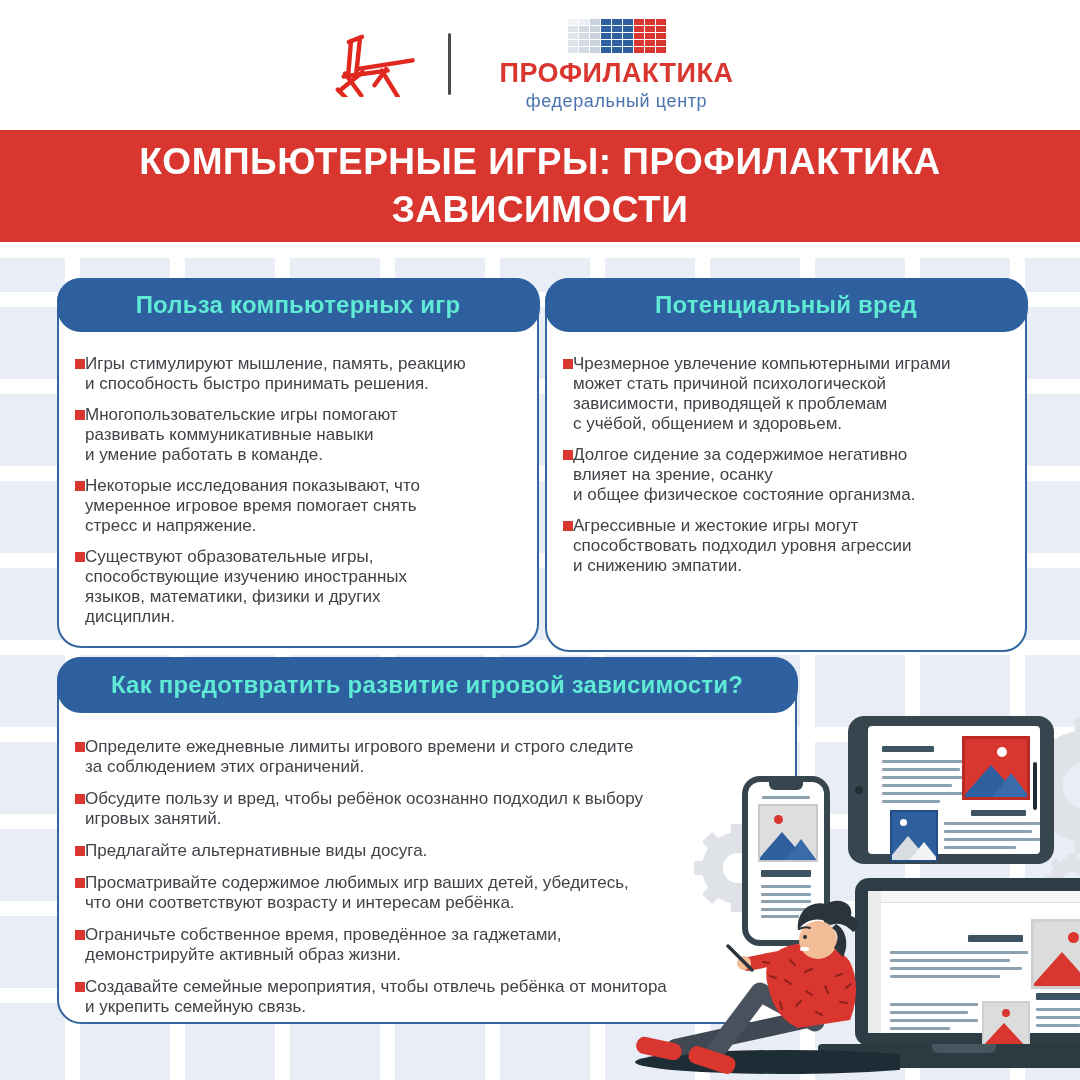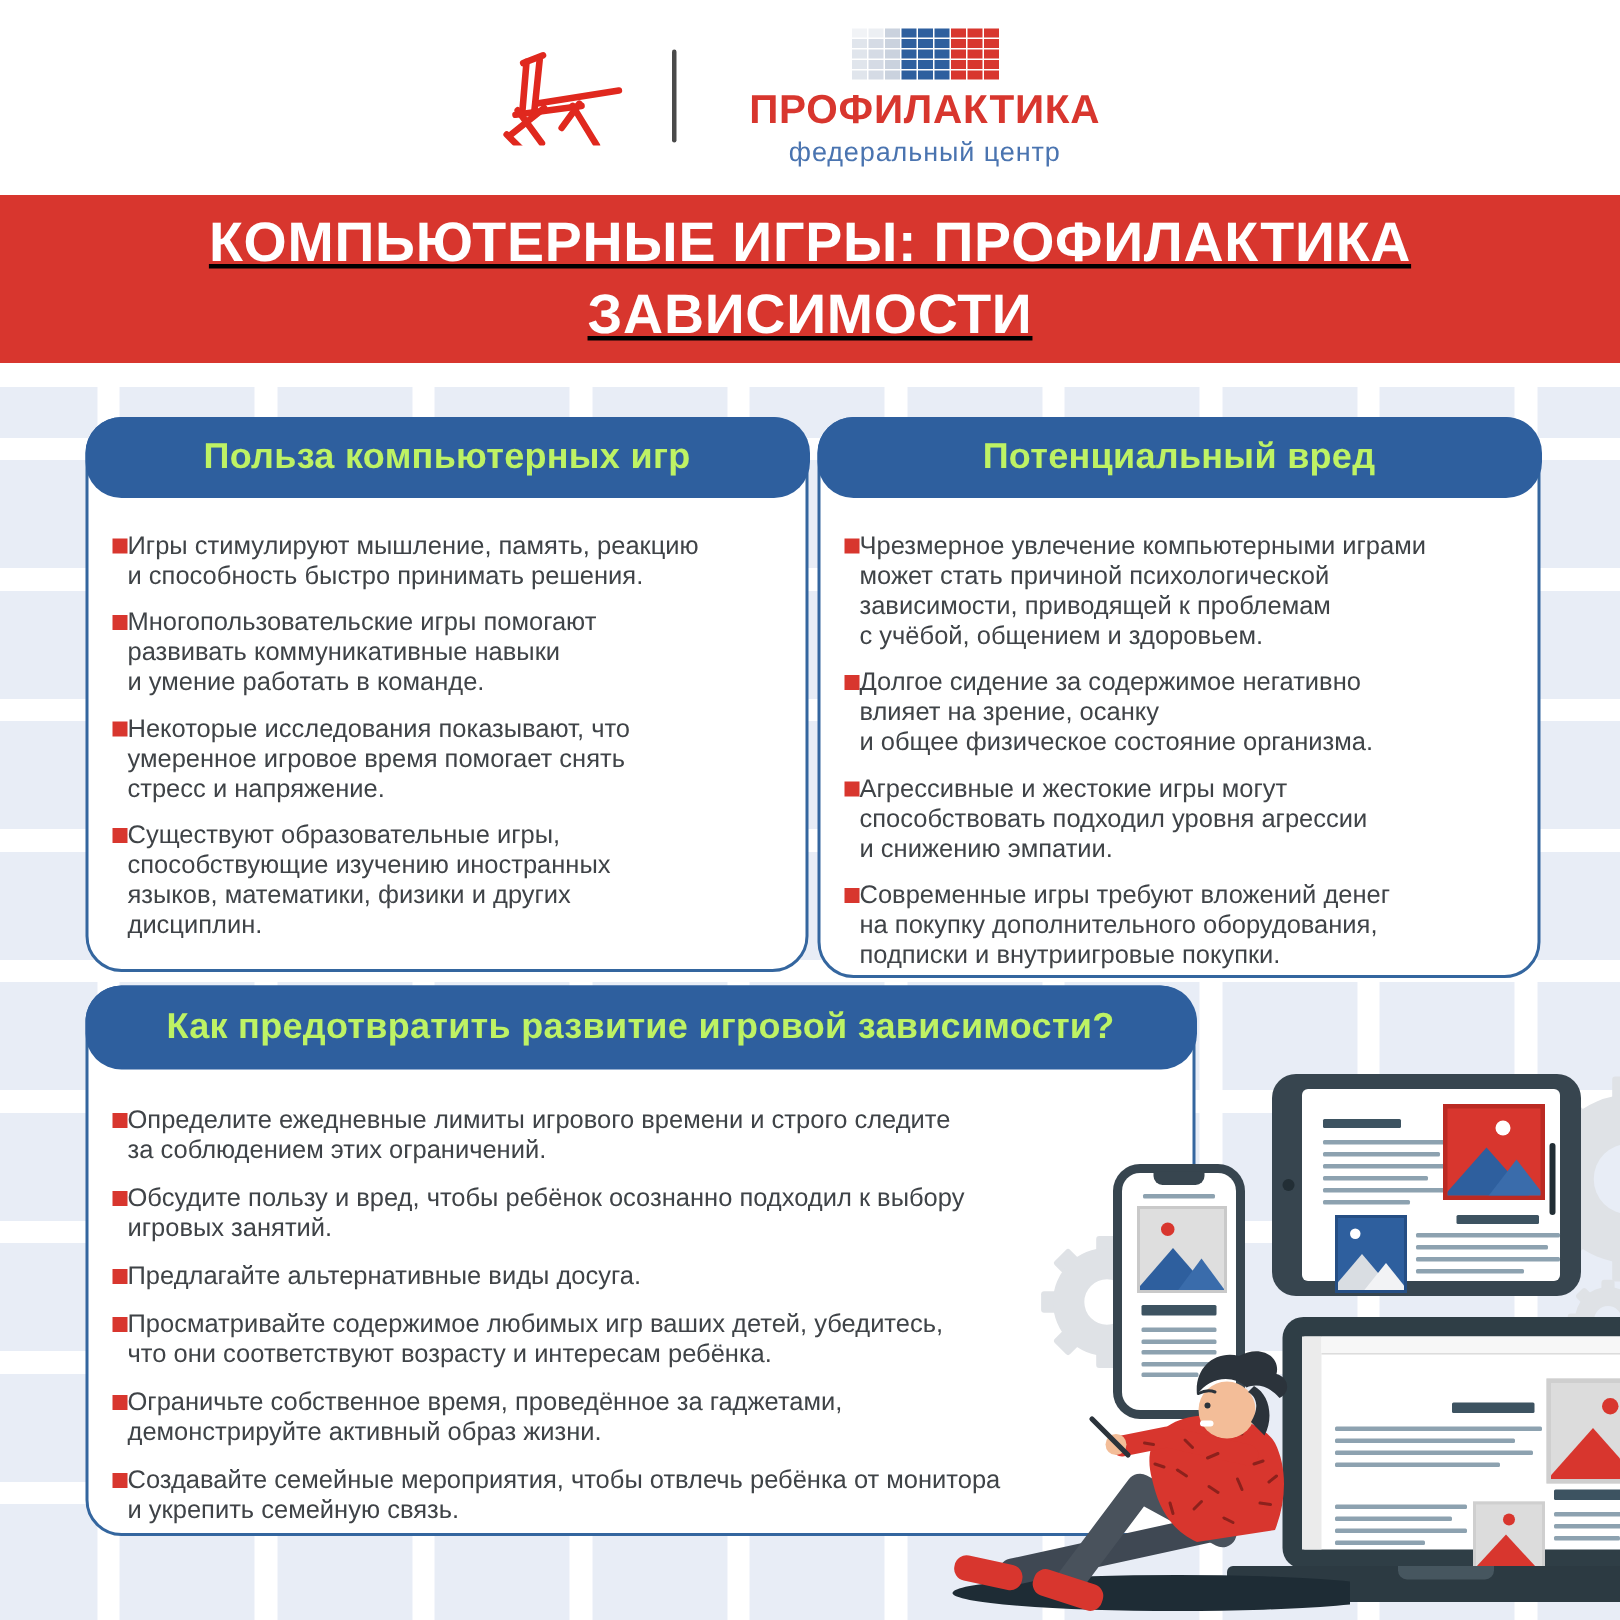--- a/index.html
+++ b/index.html
@@ -23,30 +23,30 @@
   .chair-logo{width:90px;height:66px;}
   .logo-divider{width:3px;height:62px;background:#4a4a4a;border-radius:2px;}
   .brand-block{width:272px;text-align:center;}
   .pixel-grid{display:grid;grid-template-columns:repeat(9,10px);grid-auto-rows:6px;
     gap:1px;justify-content:center;margin:0 auto 7px auto;}
   .pixel-grid span{display:block;}
   .brand-name{font-size:27px;font-weight:bold;letter-spacing:.5px;color:var(--red);line-height:1;}
   .brand-tagline{font-size:18px;letter-spacing:.6px;color:var(--tagline-blue);margin-top:5px;line-height:1;}
   
   .banner{position:absolute;top:130px;left:0;right:0;height:112px;background:var(--red);
-    display:flex;flex-direction:column;align-items:center;justify-content:center;z-index:2;text-decoration:underline;}
+    display:flex;flex-direction:column;align-items:center;justify-content:center;z-index:2;}
   .banner h1{margin:0;color:#fff;font-size:37px;line-height:1.3;font-weight:bold;
     text-align:center;letter-spacing:.5px;}
   .banner h1 span{display:block;}
   
   .card{position:absolute;background:#fff;border:2.5px solid var(--border-blue);
     border-radius:24px;z-index:1;}
   .card-header{position:absolute;top:-2.5px;left:-2.5px;right:-2.5px;height:54px;
     background:var(--blue);border-radius:24px;display:flex;align-items:center;justify-content:center;}
-  .card-header span{color:#bef264;font-weight:bold;font-size:24px;letter-spacing:.2px;}
+  .card-header span{color:#5eead4;font-weight:bold;font-size:24px;letter-spacing:.2px;}
   .card ul{list-style:none;margin:0;}
   .card li{display:flex;align-items:flex-start;}
   .bullet-marker{flex:0 0 auto;width:10px;height:10px;background:var(--red);margin-top:5px;}
   .bullet-text{white-space:pre-line;font-size:17px;line-height:20px;color:var(--txt);}
   #card-benefits{left:57px;top:278px;width:478px;height:366px;}
   #card-harm{left:545px;top:278px;width:478px;height:370px;}
   #card-prevent{left:57px;top:657px;width:736px;height:363px;}
   #card-prevent .card-header{height:56px;}
   #card-benefits ul,#card-harm ul{padding:74px 16px 0 16px;}
   #card-benefits li,#card-harm li{margin-bottom:11px;}
@@ -233,26 +233,20 @@
           <span class="bullet-marker"></span>
           <span class="bullet-text">Долгое сидение за содержимое негативно
 влияет на зрение, осанку
 и общее физическое состояние организма.</span>
         </li>
       <li>
           <span class="bullet-marker"></span>
           <span class="bullet-text">Агрессивные и жестокие игры могут
 способствовать подходил уровня агрессии
 и снижению эмпатии.</span>
-        </li>
-      <li>
-          <span class="bullet-marker"></span>
-          <span class="bullet-text">Современные игры требуют вложений денег
-на покупку дополнительного оборудования,
-подписки и внутриигровые покупки.</span>
         </li>
     </ul>
   </section>
 
   <section class="card" id="card-prevent">
     <div class="card-header">
       <span>Как предотвратить развитие игровой зависимости?</span>
     </div>
     <ul>
       <li>

